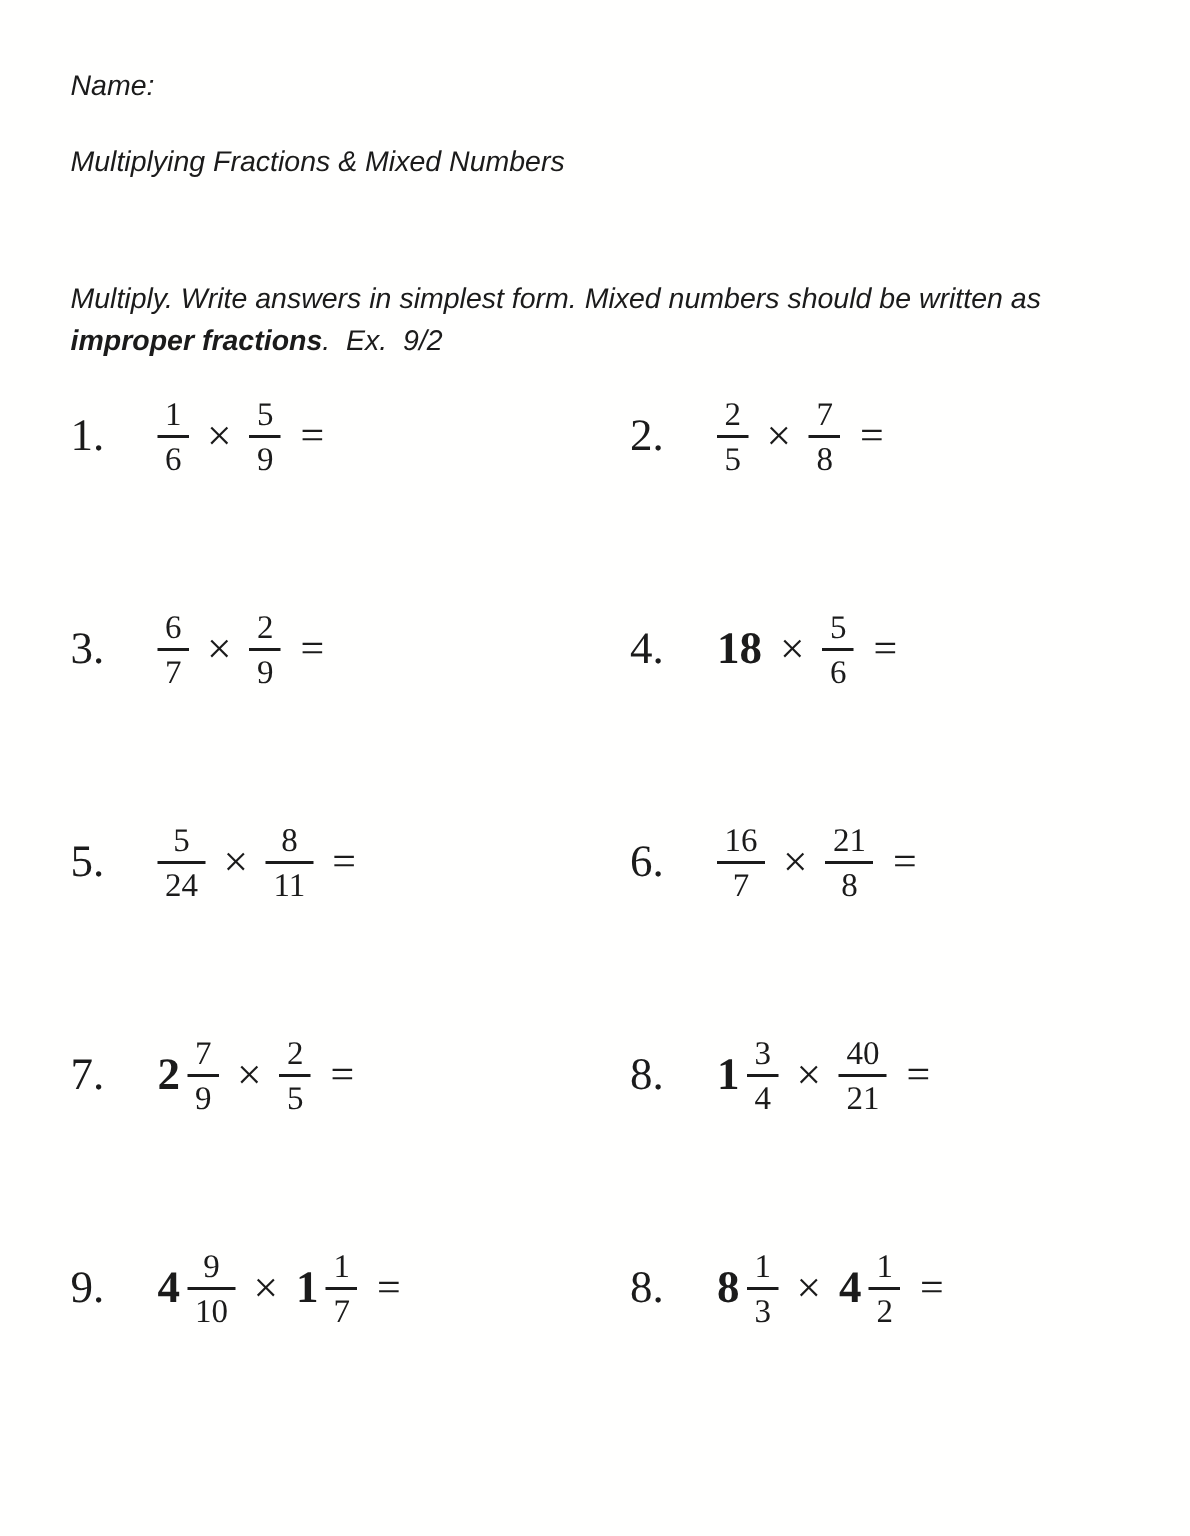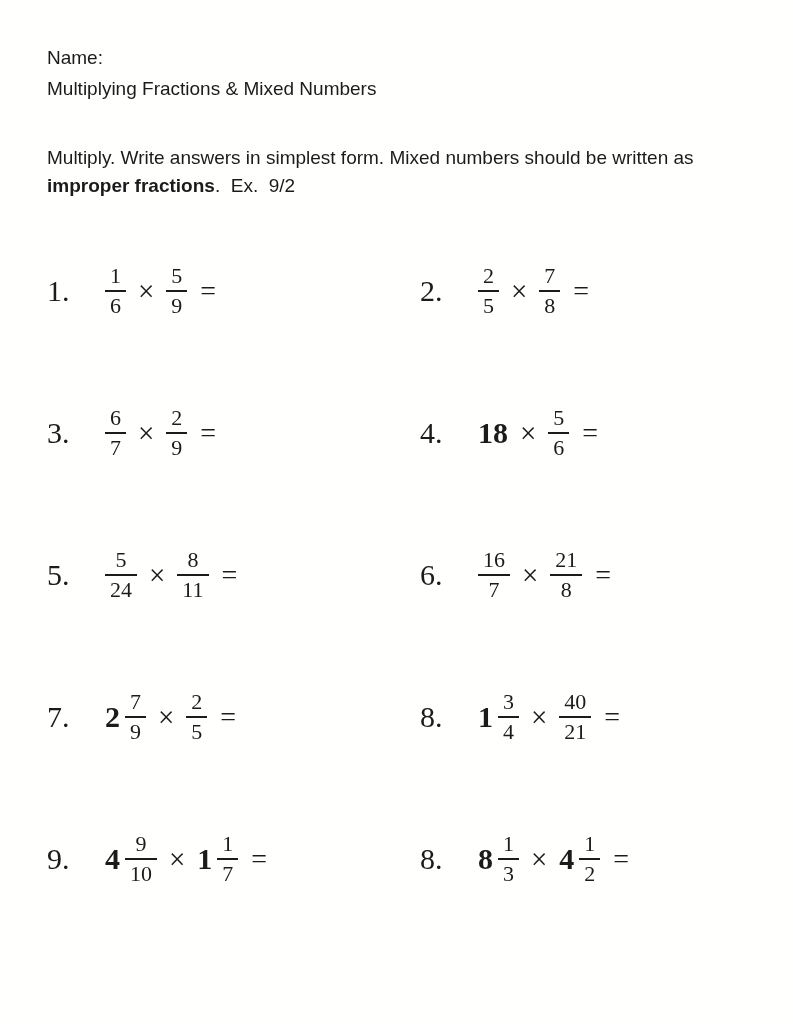--- a/index.html
+++ b/index.html
@@ -11,37 +11,38 @@
     width: 793px;
     height: 1024px;
     background: #fffffe;
     color: #1b1b1b;
     overflow: hidden;
   }
 
   .header {
     padding: 46px 47px 0 47px;
     font-family: "Liberation Sans", sans-serif;
+    font-style: italic;
   }
 
   .name-label {
     font-size: 19px;
     line-height: 1.3;
   }
 
   .title {
     font-size: 19px;
     line-height: 1.3;
-    margin-top: 6px;
+    margin-top: 26px;
   }
 
   .instructions {
     font-size: 19px;
     line-height: 1.48;
-    margin-top: 43px;
+    margin-top: 65px;
     max-width: 668px;
     white-space: pre-wrap;
   }
   .instructions .bold { font-weight: bold; }
 
   .problems {
     position: absolute;
     left: 47px;
     top: 220px;
     right: 20px;

